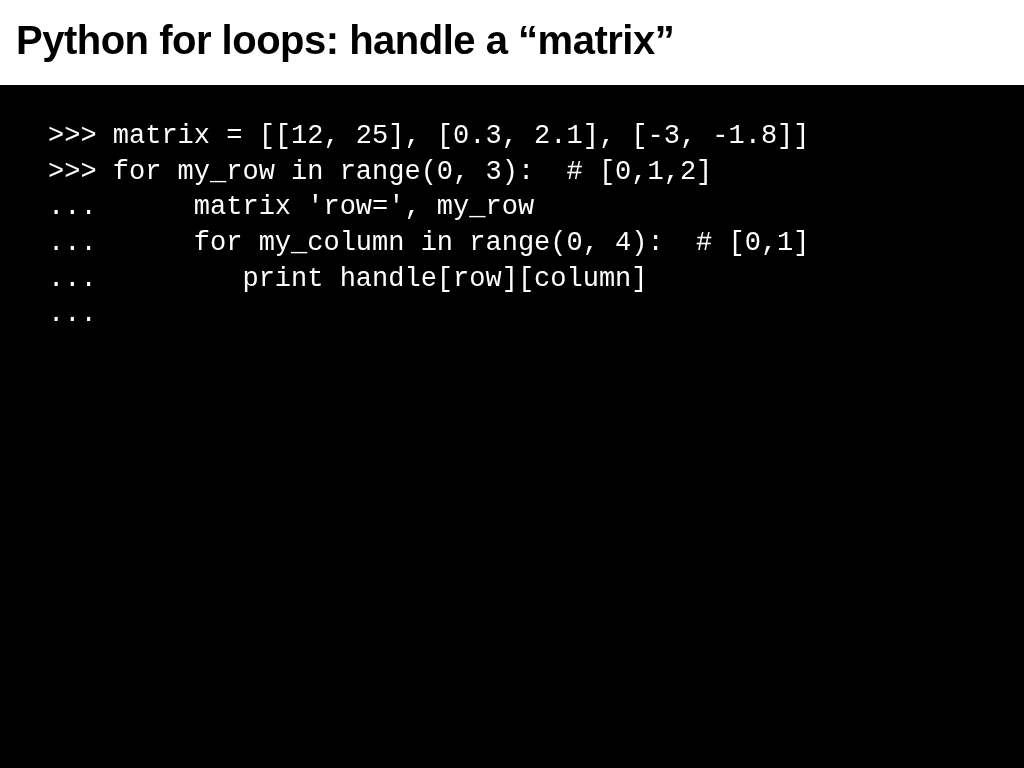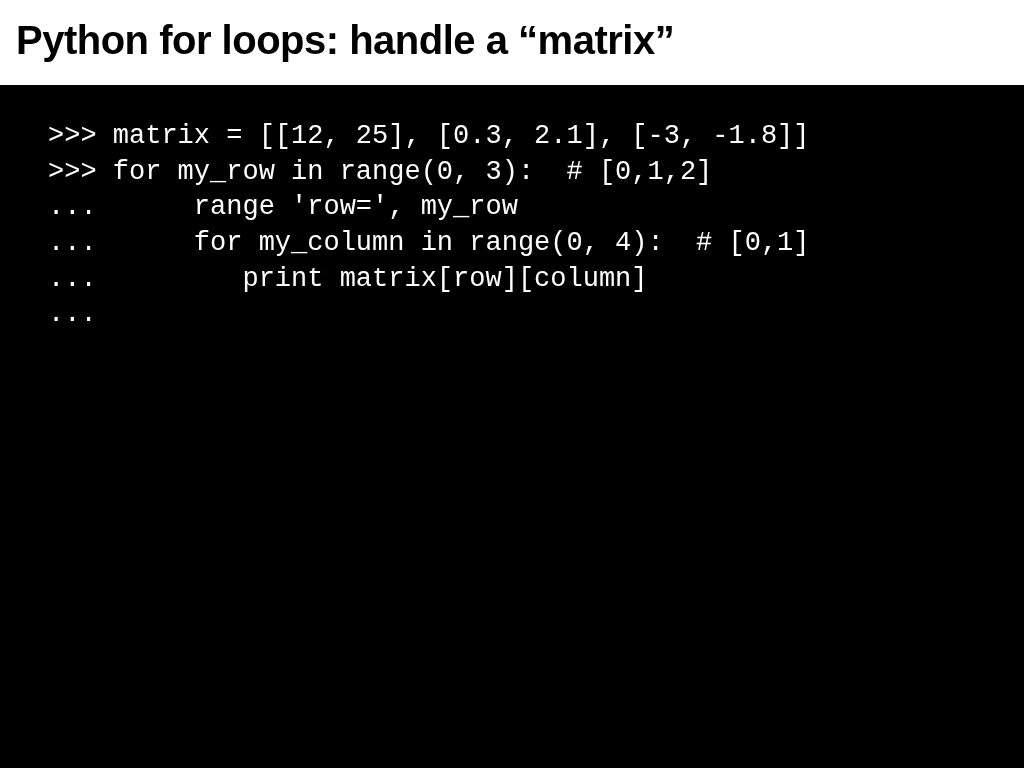--- a/index.html
+++ b/index.html
@@ -46,18 +46,18 @@
 </head>
 <body>
 
 <div class="slide">
   <div class="title-area">
     <h1 class="slide-title">Python for loops: handle a “matrix”</h1>
   </div>
   <div class="code-area">
     <div class="code-block"><span>&gt;&gt;&gt; matrix = [[12, 25], [0.3, 2.1], [-3, -1.8]]</span>
 <span>&gt;&gt;&gt; for my_row in range(0, 3):  # [0,1,2]</span>
-<span>...      range 'row=', my_row</span>
+<span>...      matrix 'row=', my_row</span>
 <span>...      for my_column in range(0, 4):  # [0,1]</span>
-<span>...         print matrix[row][column]</span>
+<span>...         print handle[row][column]</span>
 <span>...</span></div>
   </div>
 </div>
 
 </body></html>

